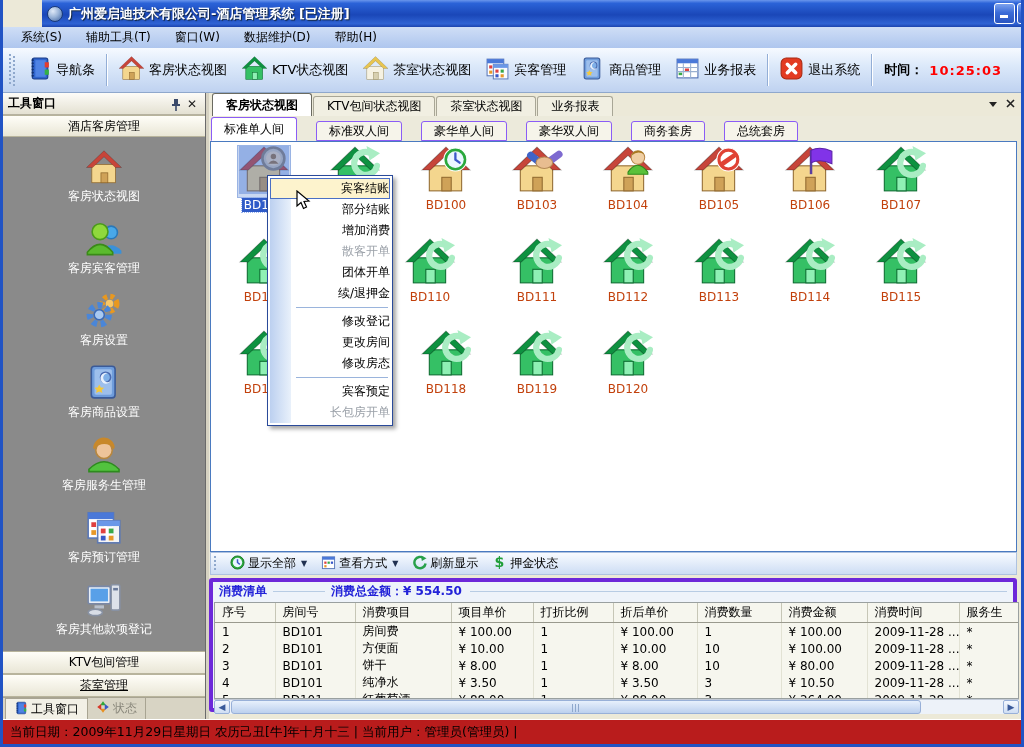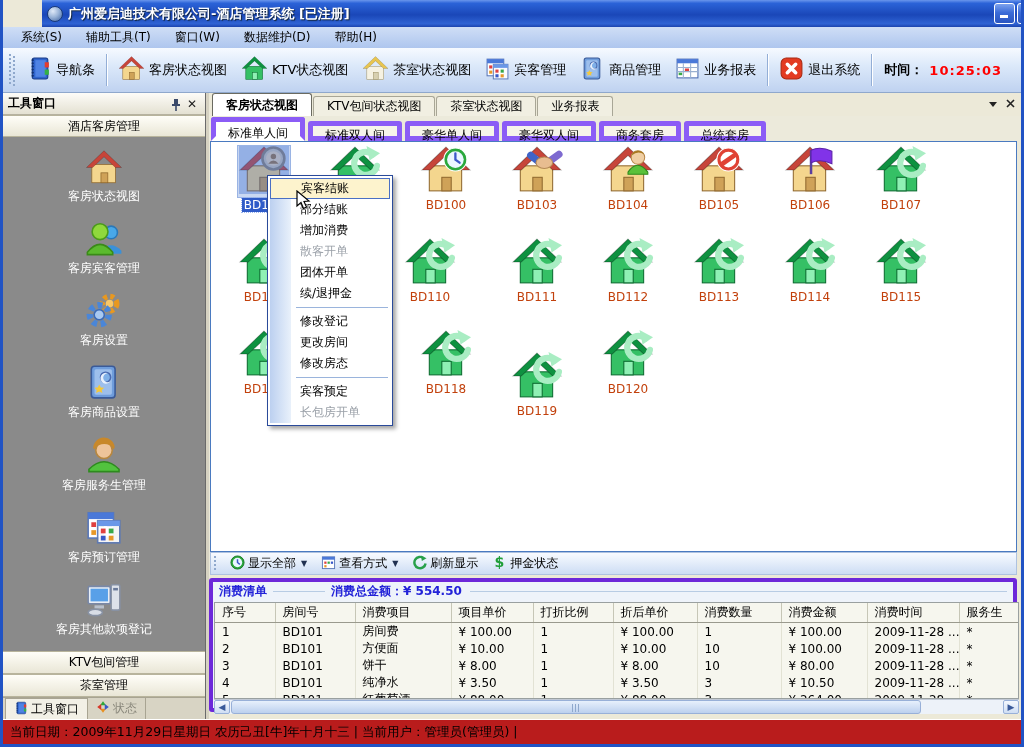--- a/index.html
+++ b/index.html
@@ -53,35 +53,35 @@
   .lp-tab.active { background:#f2f0e6; border:1px solid #a8a492; border-bottom:none; color:#000; }
 
   
   .main { position:absolute; left:209px; top:93px; width:812px; height:626px; background:#ece9d8; }
   .tabs1 { position:absolute; left:0; top:0; width:812px; height:23px; display:flex; align-items:flex-end; padding-left:3px; }
   .tab1 { height:20px; line-height:19px; padding:0 13px; background:#f1efe2; border:1px solid #a8a696; border-bottom:none;
     border-radius:3px 3px 0 0; margin-right:1px; color:#000; }
   .tab1.active { height:23px; line-height:22px; background:#fff; font-weight:bold; border-color:#6a6a60; }
   .tabs1-ctl { position:absolute; right:6px; top:4px; display:flex; gap:8px; align-items:center; color:#222; }
   .tabs2 { position:absolute; left:0; top:23px; width:812px; height:25px; display:flex; align-items:flex-end; padding-left:2px; background:#eceadb; }
-  .tab2 { height:20px; line-height:19px; padding:0 12px; background:#f6f4ea; border:5px solid #8b5cf6; border-radius:3px 3px 0 0; margin-right:3px; color:#000; }
+  .tab2 { height:20px; line-height:19px; padding:0 12px; background:#f6f4ea; border:1px solid #8b5cf6; border-radius:3px 3px 0 0; margin-right:19px; color:#000; }
   .tab2.active { height:24px; line-height:23px; background:#fff; border-bottom-color:#fff; }
 
   .roompanel { position:absolute; left:1px; top:48px; width:807px; height:411px; background:#fff; border:1px solid #4a7ac0; overflow:hidden; }
   .room { position:absolute; width:86px; height:88px; display:flex; flex-direction:column; align-items:center; }
   .room .lbl { margin-top:1px; padding:0 2px; color:#c2410c; }
   .room.selected .lbl { background:#2f5bc8; color:#fff; outline:1px dotted #9ab4f0; }
   .room.selected .ic { background:#c9d8f2; outline:1px solid #9ab4e4; }
 
   
   .ctxmenu { position:absolute; left:267px; top:175px; width:126px; background:#fff; border:1px solid #2a4a9a;
     box-shadow:3px 3px 4px rgba(0,0,0,0.35); padding:2px; z-index:50; }
   .ctxmenu .strip { position:absolute; left:2px; top:2px; bottom:2px; width:21px;
     background:linear-gradient(90deg,#bcd0f0,#e9f1fb); }
-  .cm-item { position:relative; height:21px; line-height:21px; padding-left:30px; color:#000; white-space:nowrap; }
+  .cm-item { position:relative; height:21px; line-height:21px; padding-left:30px; color:#000; white-space:nowrap;text-align:right; }
   .cm-item.highlighted { background:#fdf3cd; border:1px solid #4a6fc4; height:21px; line-height:19px; }
   .cm-item.disabled { color:#9aa0a8; }
   .cm-sep { position:relative; height:1px; background:#9ab4dc; margin:3px 2px 3px 26px; }
   .cursor { position:absolute; left:296px; top:190px; z-index:60; }
 
   
   .botbar { position:absolute; left:1px; top:459px; width:807px; height:23px;
     background:linear-gradient(180deg,#f8fbff,#cdddf4); border:1px solid #aec2e0; display:flex; align-items:center; padding-left:3px; }
   .bb-grip { width:4px; height:16px; margin-right:5px;
     background:repeating-linear-gradient(180deg,#8fa8cc 0 2px,transparent 2px 4px); background-size:2px 100%; background-repeat:no-repeat; }
@@ -340,21 +340,21 @@
             <rect x="3.5" y="5.5" width="11" height="8" fill="#58a0e8"></rect>
             <rect x="6" y="16" width="6" height="2" fill="#b8c0cc"></rect>
             <ellipse cx="6.5" cy="20.5" rx="4.5" ry="2" fill="#d8dde6" stroke="#8892a4"></ellipse>
           </svg>
         </span>
         <span>客房其他款项登记</span>
       </div>
     </div>
   <div>
       <div class="lp-section" style="height: 23px;">KTV包间管理</div>
-      <div class="lp-section" style="height: 23px;">茶室管理</div>
+      <div class="lp-section" style="height: 23px; text-decoration: underline;">茶室管理</div>
     </div>
   <div class="lp-tabs">
       <span class="lp-tab active">
         <span><svg viewBox="0 0 24 24" width="14" height="14">
             <rect x="5" y="2" width="15" height="20" rx="2" fill="#2f63cc" stroke="#1a3c88"></rect>
             <rect x="8" y="4" width="10" height="16" fill="#4f83e4"></rect>
             <circle cx="5.5" cy="4" r="1.1" fill="#10306e"></circle>
             <circle cx="5.5" cy="7" r="1.1" fill="#10306e"></circle>
             <circle cx="5.5" cy="10" r="1.1" fill="#10306e"></circle>
             <circle cx="5.5" cy="13" r="1.1" fill="#10306e"></circle>
@@ -592,21 +592,21 @@
       <div class="room" style="left: 192px; top: 188px;">
         <span class="ic"><svg viewBox="0 0 48 46" width="52" height="48">
             <rect x="8" y="19" width="31" height="24" fill="#35c065" stroke="#0b6b30"></rect>
             <rect x="20" y="30" width="9" height="13" fill="#8ff0b4" stroke="#0b6b30"></rect>
             <polygon points="24,1 47,23 39,23 24,9 9,23 1,23" fill="#0e9140" stroke="rgba(0,0,0,0.25)"></polygon>
             <path d="M41 8 a11 11 0 1 0 4 11" fill="none" stroke="#a9edc3" stroke-width="6" stroke-linecap="round"></path>
             <polygon points="35,0 48,7 38,14" fill="#a9edc3"></polygon>
           </svg></span>
         <span class="lbl">BD118</span>
       </div>
-      <div class="room" style="left: 283px; top: 188px; justify-content: flex-end;">
+      <div class="room" style="left: 283px; top: 188px;">
         <span class="ic"><svg viewBox="0 0 48 46" width="52" height="48">
             <rect x="8" y="19" width="31" height="24" fill="#35c065" stroke="#0b6b30"></rect>
             <rect x="20" y="30" width="9" height="13" fill="#8ff0b4" stroke="#0b6b30"></rect>
             <polygon points="24,1 47,23 39,23 24,9 9,23 1,23" fill="#0e9140" stroke="rgba(0,0,0,0.25)"></polygon>
             <path d="M41 8 a11 11 0 1 0 4 11" fill="none" stroke="#a9edc3" stroke-width="6" stroke-linecap="round"></path>
             <polygon points="35,0 48,7 38,14" fill="#a9edc3"></polygon>
           </svg></span>
         <span class="lbl">BD119</span>
       </div>
       <div class="room" style="left: 374px; top: 188px;">

